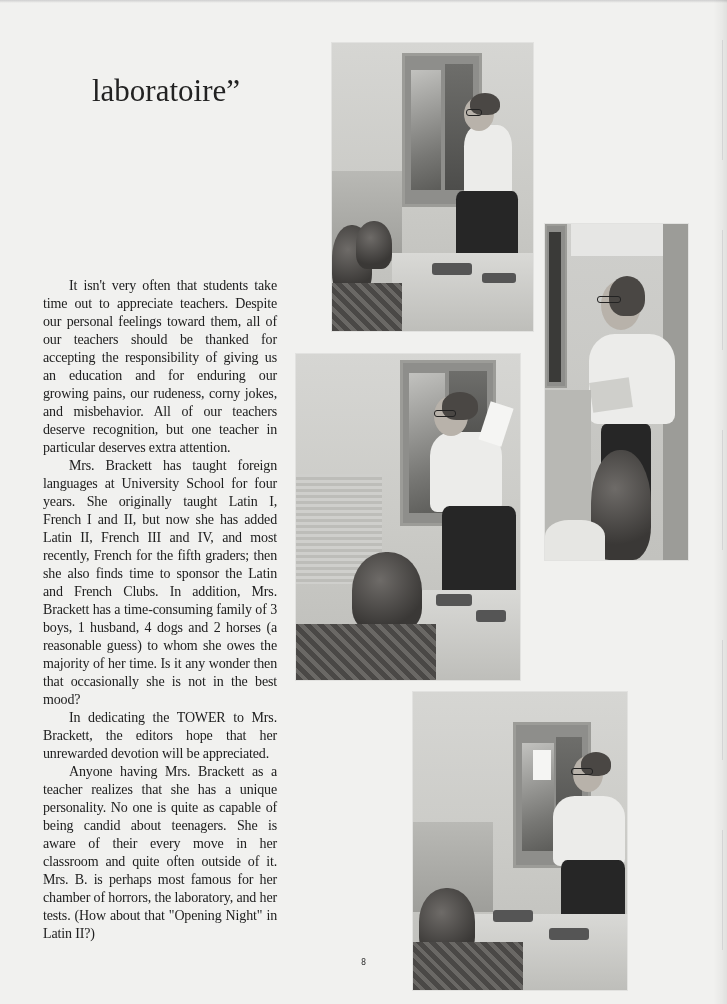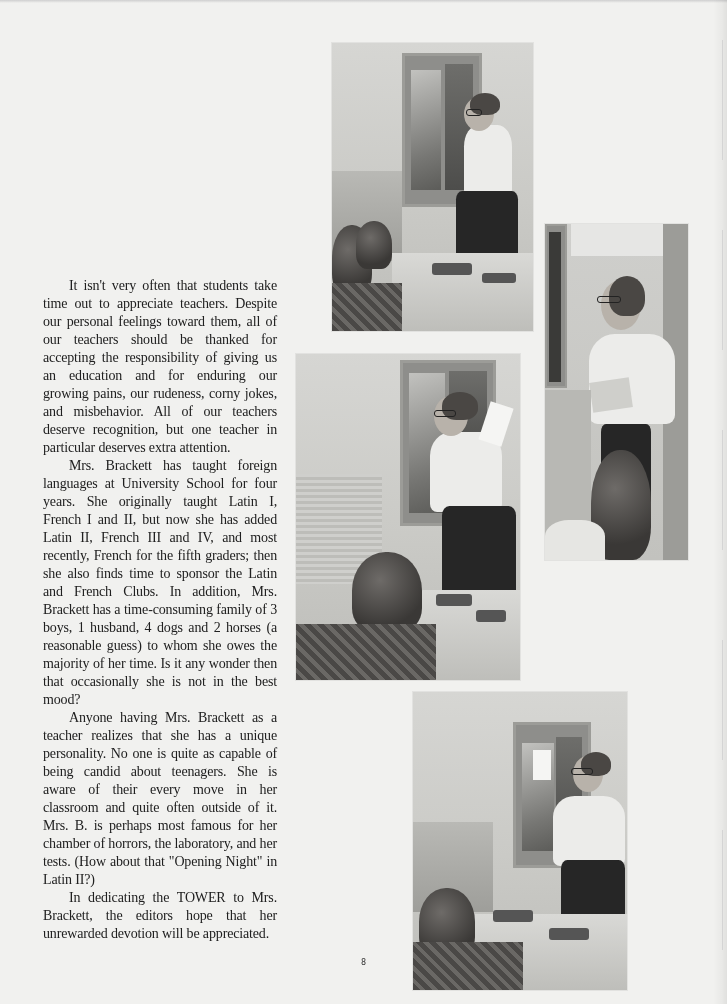--- a/index.html
+++ b/index.html
@@ -59,27 +59,28 @@
 
 <div class="top-edge"></div>
 <div class="page-edge"></div>
 <div class="binding-mark" style="top:40px"></div>
 <div class="binding-mark" style="top:230px"></div>
 <div class="binding-mark" style="top:430px"></div>
 <div class="binding-mark" style="top:640px"></div>
 <div class="binding-mark" style="top:830px"></div>
 
 <h1 class="title" style="margin:0;font-weight:normal;">
+  <span class="l2">laboratoire”</span>
 </h1>
 
 <div class="article">
   <p>It isn't very often that students take time out to appreciate teachers. Despite our personal feelings toward them, all of our teachers should be thanked for accepting the responsibility of giving us an education and for enduring our growing pains, our rudeness, corny jokes, and misbehavior. All of our teachers deserve recognition, but one teacher in particular deserves extra attention.</p>
   <p>Mrs. Brackett has taught foreign languages at University School for four years. She originally taught Latin I, French I and II, but now she has added Latin II, French III and IV, and most recently, French for the fifth graders; then she also finds time to sponsor the Latin and French Clubs. In addition, Mrs. Brackett has a time-consuming family of 3 boys, 1 husband, 4 dogs and 2 horses (a reasonable guess) to whom she owes the majority of her time. Is it any wonder then that occasionally she is not in the best mood?</p>
+  <p>In dedicating the TOWER to Mrs. Brackett, the editors hope that her unrewarded devotion will be appreciated.</p>
   <p>Anyone having Mrs. Brackett as a teacher realizes that she has a unique personality. No one is quite as capable of being candid about teenagers. She is aware of their every move in her classroom and quite often outside of it. Mrs. B. is perhaps most famous for her chamber of horrors, the laboratory, and her tests. (How about that "Opening Night" in Latin II?)</p>
-  <p>In dedicating the TOWER to Mrs. Brackett, the editors hope that her unrewarded devotion will be appreciated.</p>
 </div>
 
 <div class="photo" style="left:332px;top:43px;width:201px;height:288px;">
   <div class="wall"></div>
   <div class="cabinet" style="left:70px;top:10px;width:74px;height:148px;">
       <div class="glass" style="left:6px;top:14px;width:30px;height:120px;"></div>
       <div class="glass" style="left:40px;top:8px;width:28px;height:126px;background:linear-gradient(180deg,#6e6e6b,#4d4d4b);"></div>
     </div>
   <div class="bench" style="left:0;top:128px;width:70px;height:90px;"></div>
   <div class="blouse" style="left:132px;top:82px;width:48px;height:72px;"></div>

